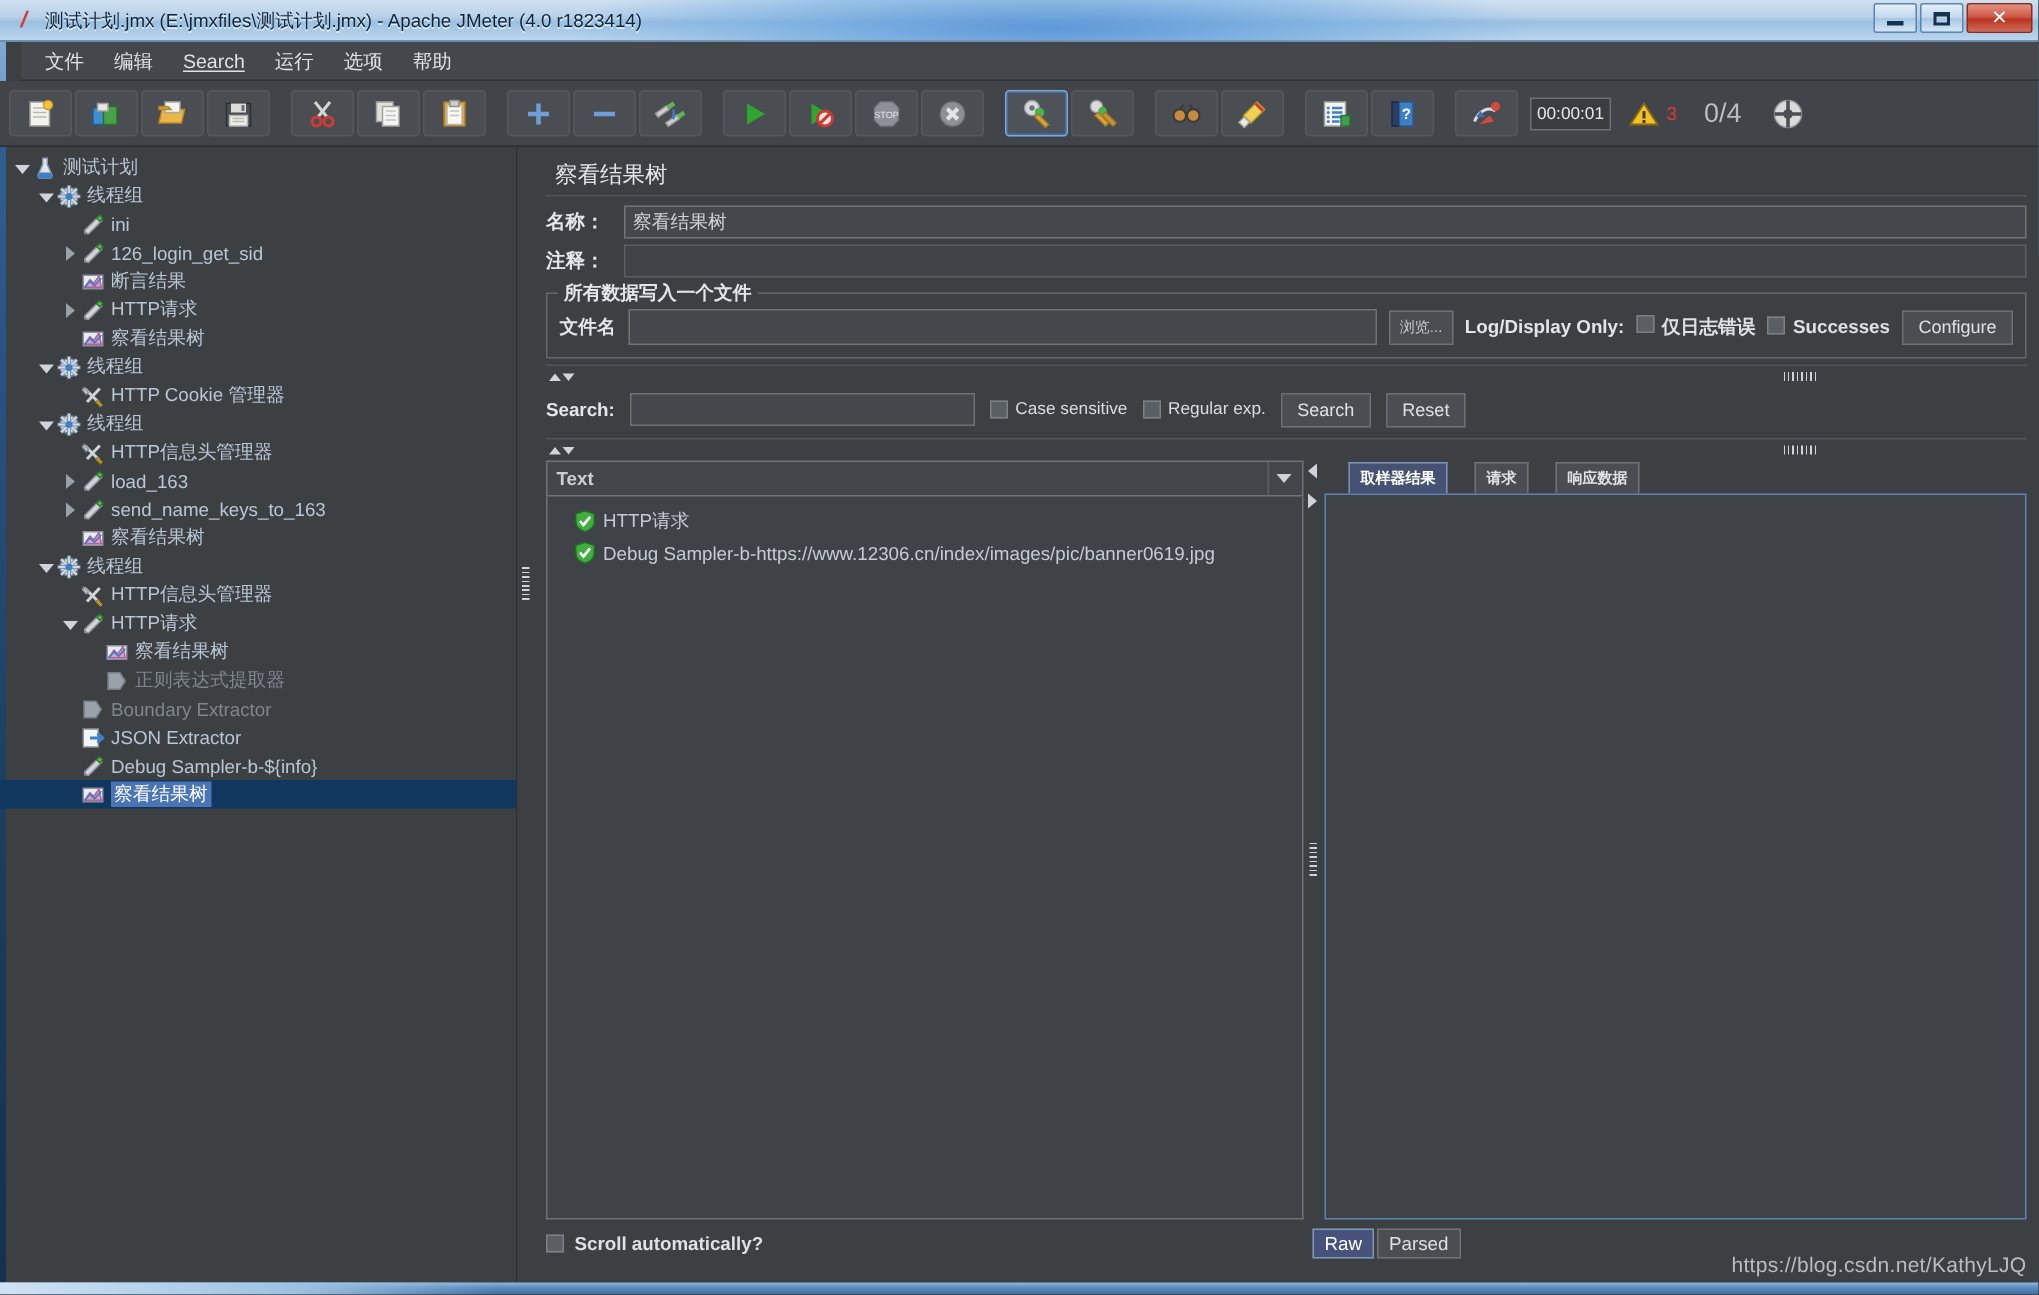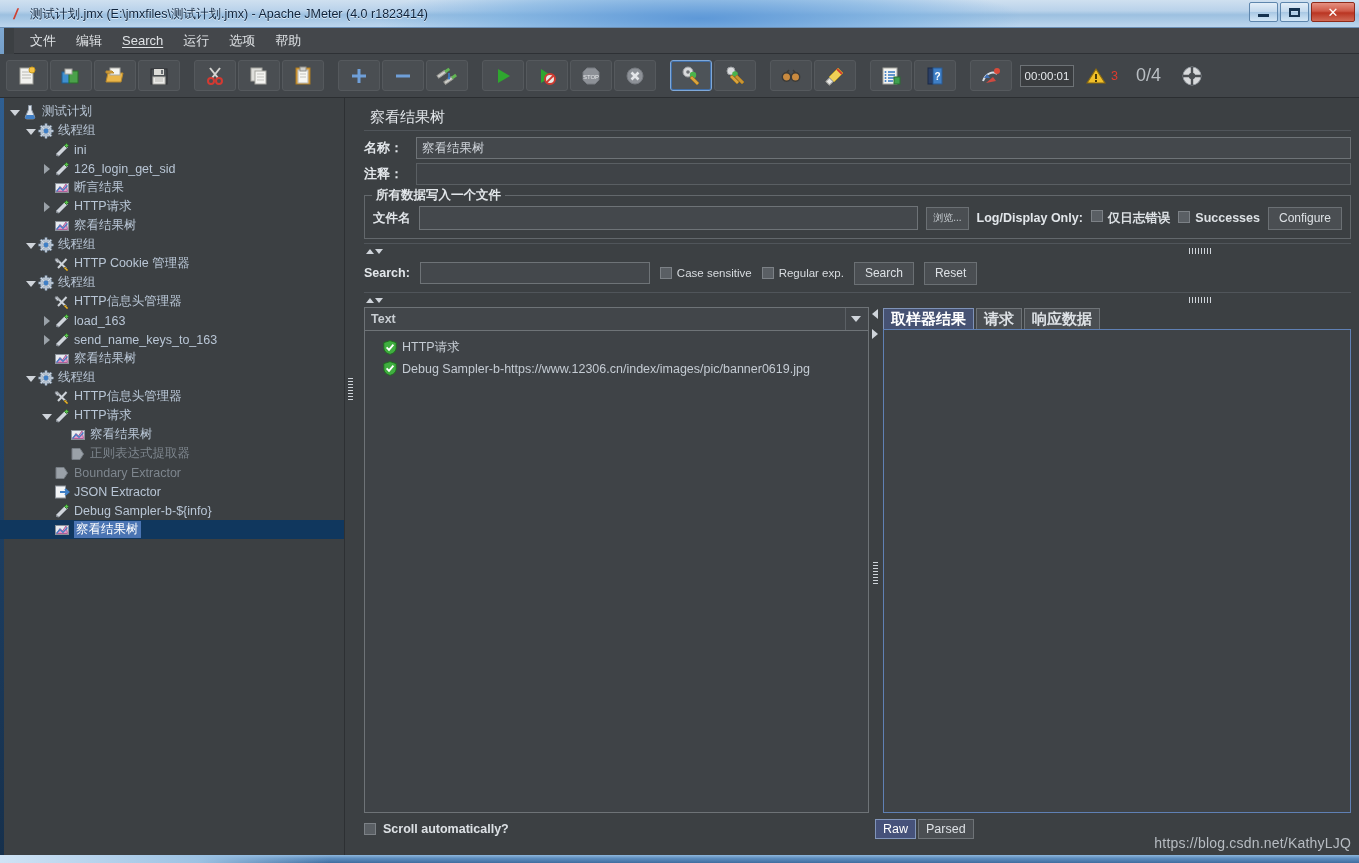--- a/index.html
+++ b/index.html
@@ -181,21 +181,21 @@
   .midsplit{width:14px;position:relative;}
   .midsplit .grip{position:absolute;left:4px;top:255px;width:5px;height:22px;
     background:repeating-linear-gradient(180deg,#cfd4da 0 1px,transparent 1px 3px);}
   .midsplit .caretL{position:absolute;left:3px;top:2px;width:0;height:0;border-top:5px solid transparent;border-bottom:5px solid transparent;border-right:6px solid #cfd4da;}
   .midsplit .caretR{position:absolute;left:3px;top:22px;width:0;height:0;border-top:5px solid transparent;border-bottom:5px solid transparent;border-left:6px solid #cfd4da;}
 
   .resright{flex:1;display:flex;flex-direction:column;}
   .tabs{display:flex;align-items:flex-end;height:22px;gap:2px;}
   .tab{
     height:21px;padding:0 7px;border:1px solid #6e7377;border-bottom:none;background:#4a4e52;
-    color:#dde1e5;font-size:15px;font-weight:bold;display:flex;align-items:center;box-sizing:border-box;
+    color:#dde1e5;font-size:10px;font-weight:bold;display:flex;align-items:center;box-sizing:border-box;margin-left:16px;
   }
   .tab.active{background:#465273;border-color:#7f93b8;color:#ffffff;}
   .tabbody{flex:1;border:1px solid #5f80b4;background:#3f4347;box-sizing:border-box;}
 
   .bottombar{display:flex;align-items:center;height:28px;margin-top:2px;}
   .bottombar .left{width:505px;display:flex;align-items:center;gap:7px;}
   .bottombar .lbl{color:#dde1e5;font-size:12.5px;font-weight:bold;}
   .rawparsed{margin-left:auto;display:flex;gap:2px;align-items:flex-end;}
   .rp{height:20px;padding:0 7px;border:1px solid #6e7377;background:#4a4e52;color:#dde1e5;
     font-size:12.5px;display:flex;align-items:center;box-sizing:border-box;}

